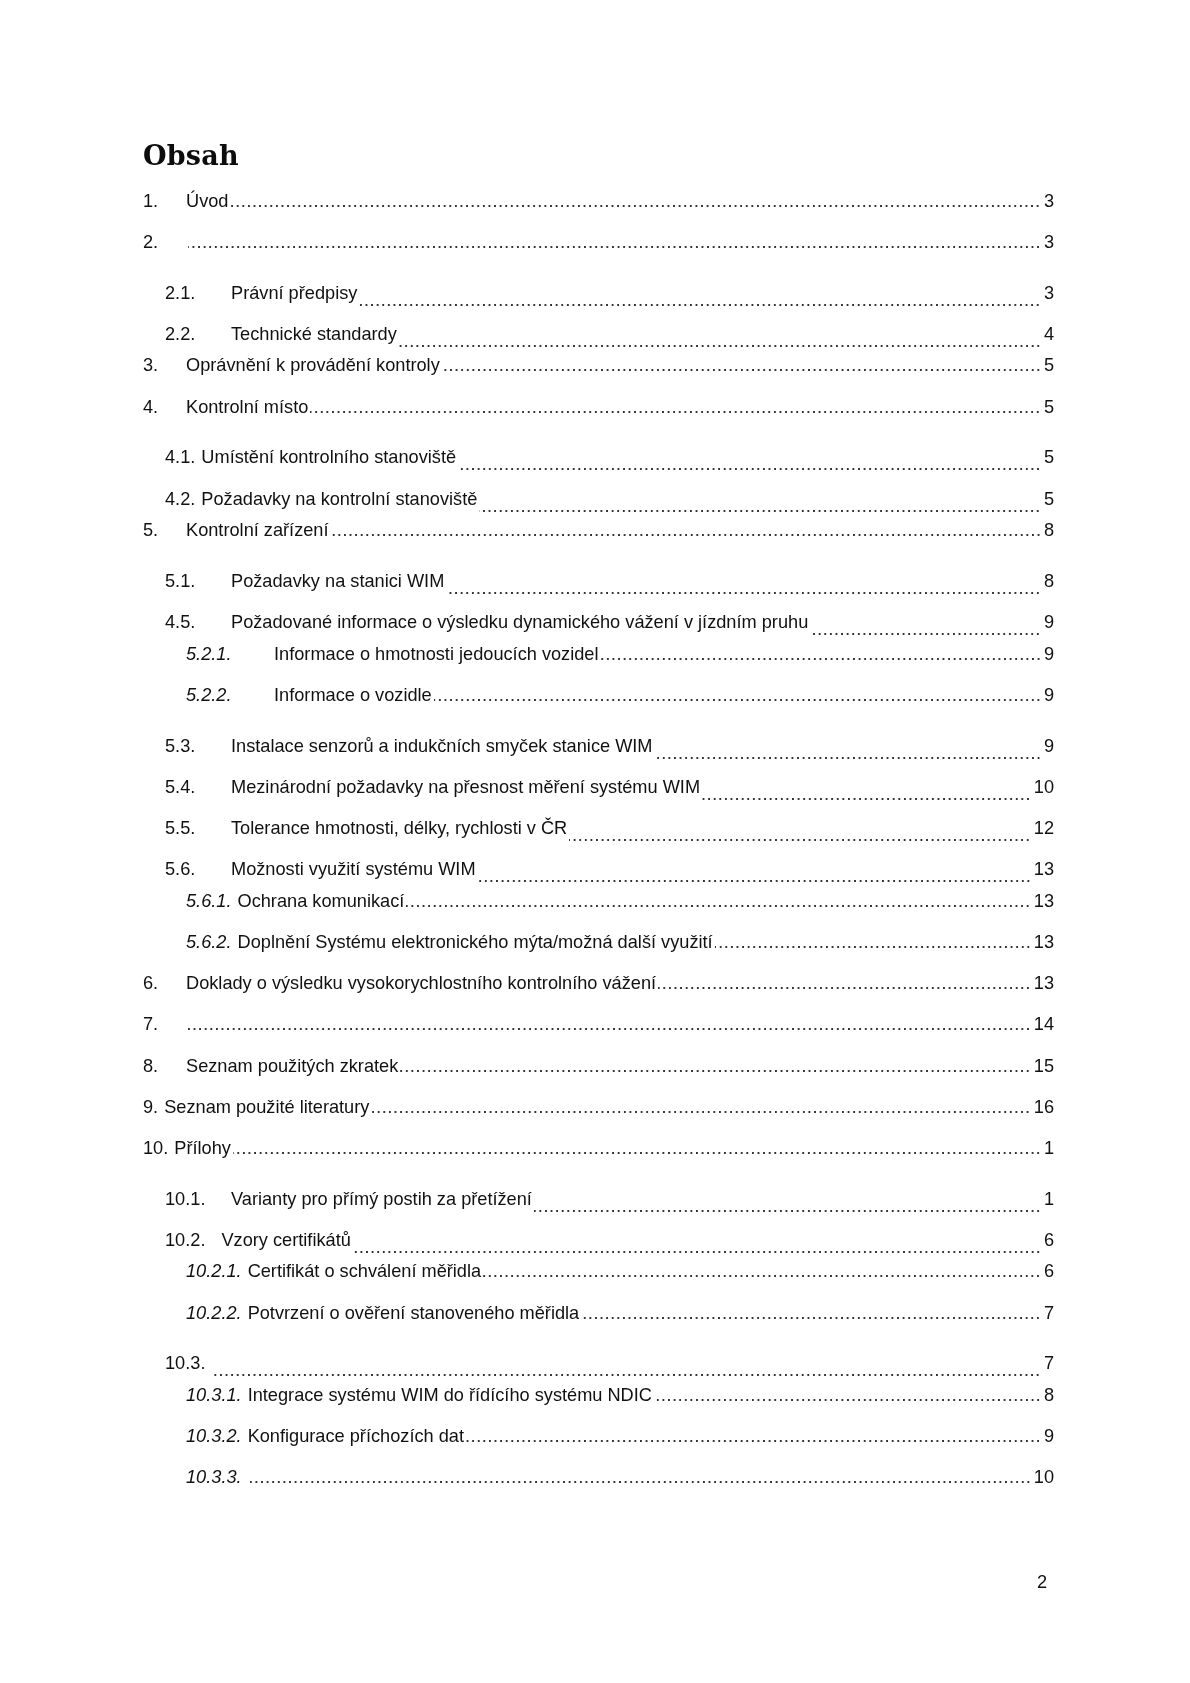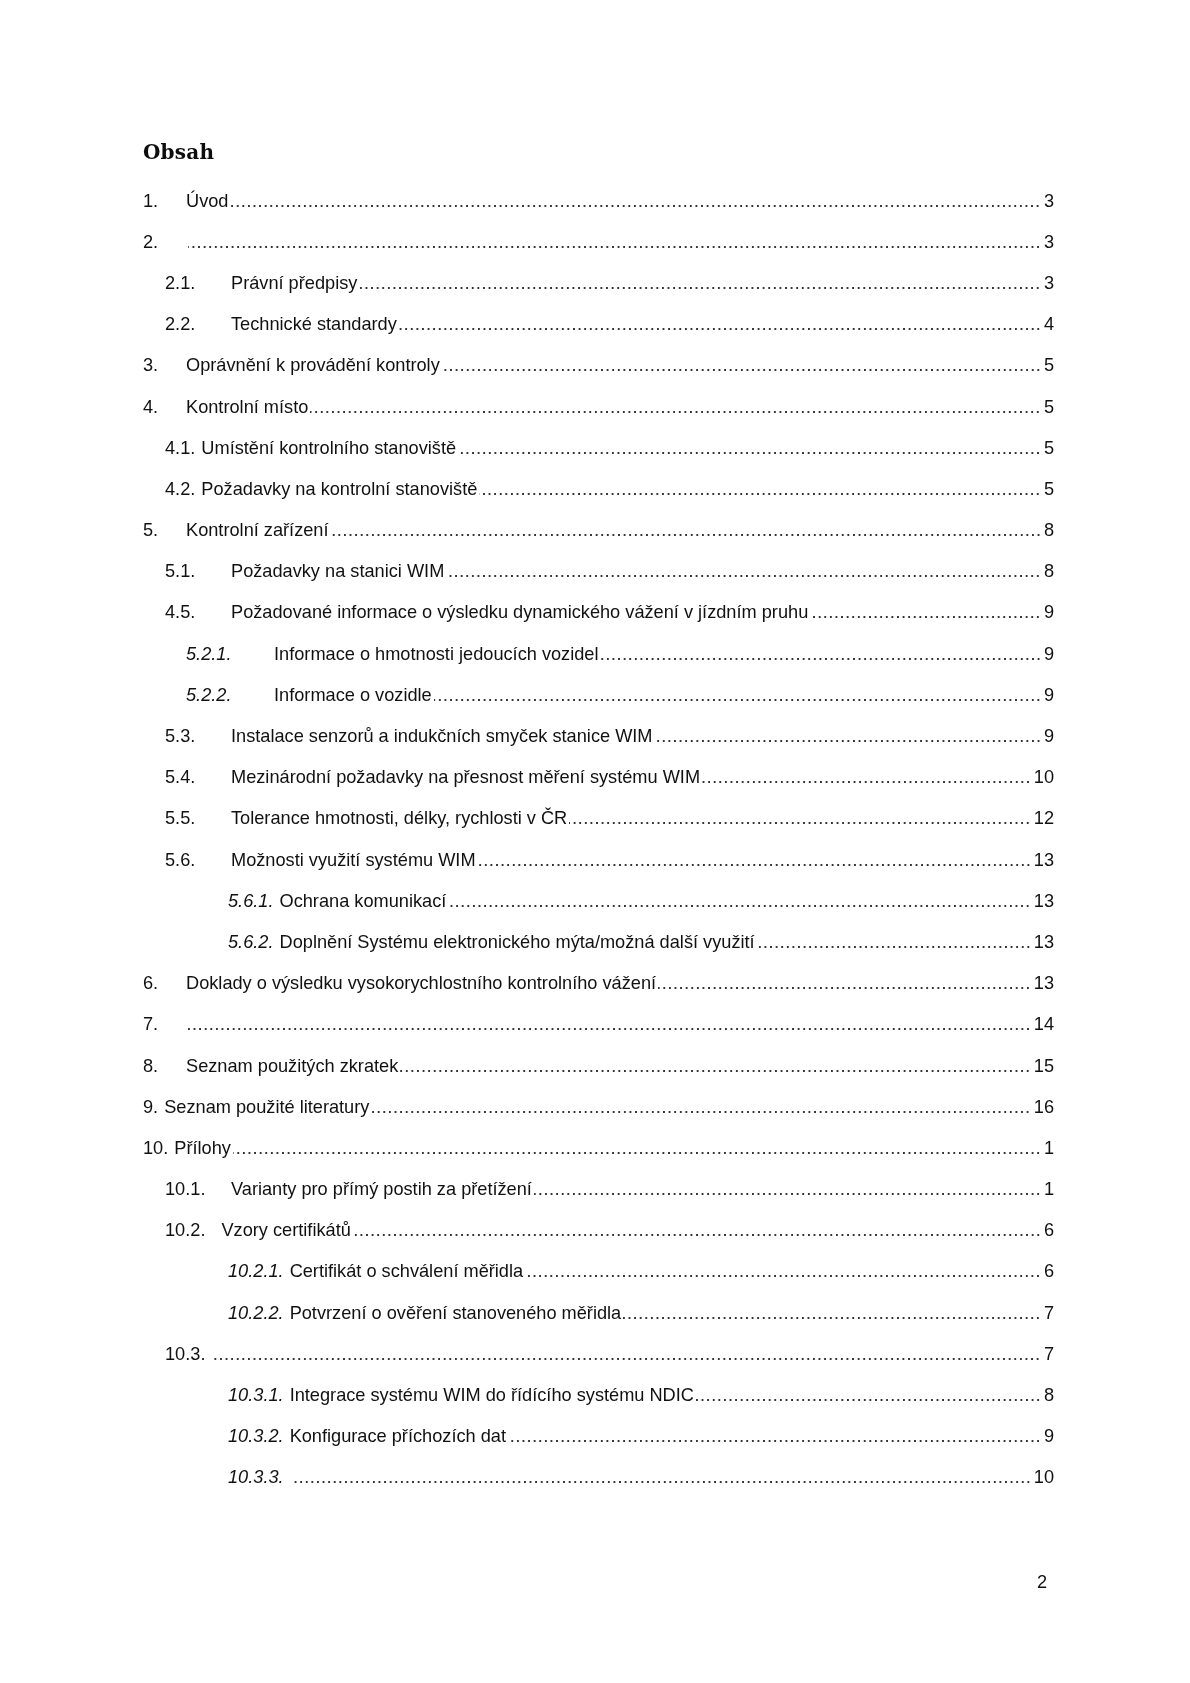--- a/index.html
+++ b/index.html
@@ -4,21 +4,21 @@
   <style>
     html, body { margin: 0; padding: 0; background: #ffffff; }
     body {
       width: 1190px; height: 1683px; position: relative; overflow: hidden;
       font-family: "Liberation Sans", "DejaVu Sans", sans-serif;
       color: #111111;
     }
     .page-title {
       position: absolute; left: 143px; top: 140px;
       font-family: "DejaVu Serif", "Liberation Serif", serif;
-      font-weight: bold; font-size: 20px; letter-spacing: 0.2px;
+      font-weight: bold; font-size: 27px; letter-spacing: 0.2px;
       color: #0d0d0d;
     }
     .toc {
       position: absolute; left: 143px; top: 180px; width: 911px;
       margin: 0; padding: 0; list-style: none;
     }
     .toc-row {
       position: relative; height: 41.2px; display: flex; align-items: center;
       font-size: 18.2px; line-height: 22px; white-space: nowrap;
     }
@@ -28,26 +28,26 @@
       flex: 1 1 auto; overflow: hidden; margin: 0 3px 0 2px;
       position: relative; top: 5px; height: 8px;
       background-image: radial-gradient(circle, #333 0.9px, transparent 1.2px);
       background-size: 5.6px 8px; background-repeat: repeat-x;
       background-position: right center;
     }
     .toc-row .page { flex: 0 0 auto; text-align: right; min-width: 10px; }
     
     .lvl-1 .num { width: 43px; }
     .lvl-1.tight .num { width: auto; margin-right: 6px; }
-    .lvl-2 { padding-left: 22px; }
+    .lvl-2 { padding-left: 22px; align-items: flex-end; }
     .lvl-2 .num { width: 66px; }
     .lvl-2.tight .num { width: auto; margin-right: 6px; }
     .lvl-3 { padding-left: 43px; }
     .lvl-3 .num { width: 88px; font-style: italic; }
-    .lvl-3.tight .num { width: auto; margin-right: 6px; margin-left: 42px; }
+    .lvl-3.tight .num { width: auto; margin-right: 6px; }
     .page-number {
       position: absolute; left: 1037px; top: 1572px; font-size: 18.2px;
     }
   </style>
 </head>
 <body>
 
 <div class="page-title">Obsah</div>
 
 <ul class="toc" id="toc">

